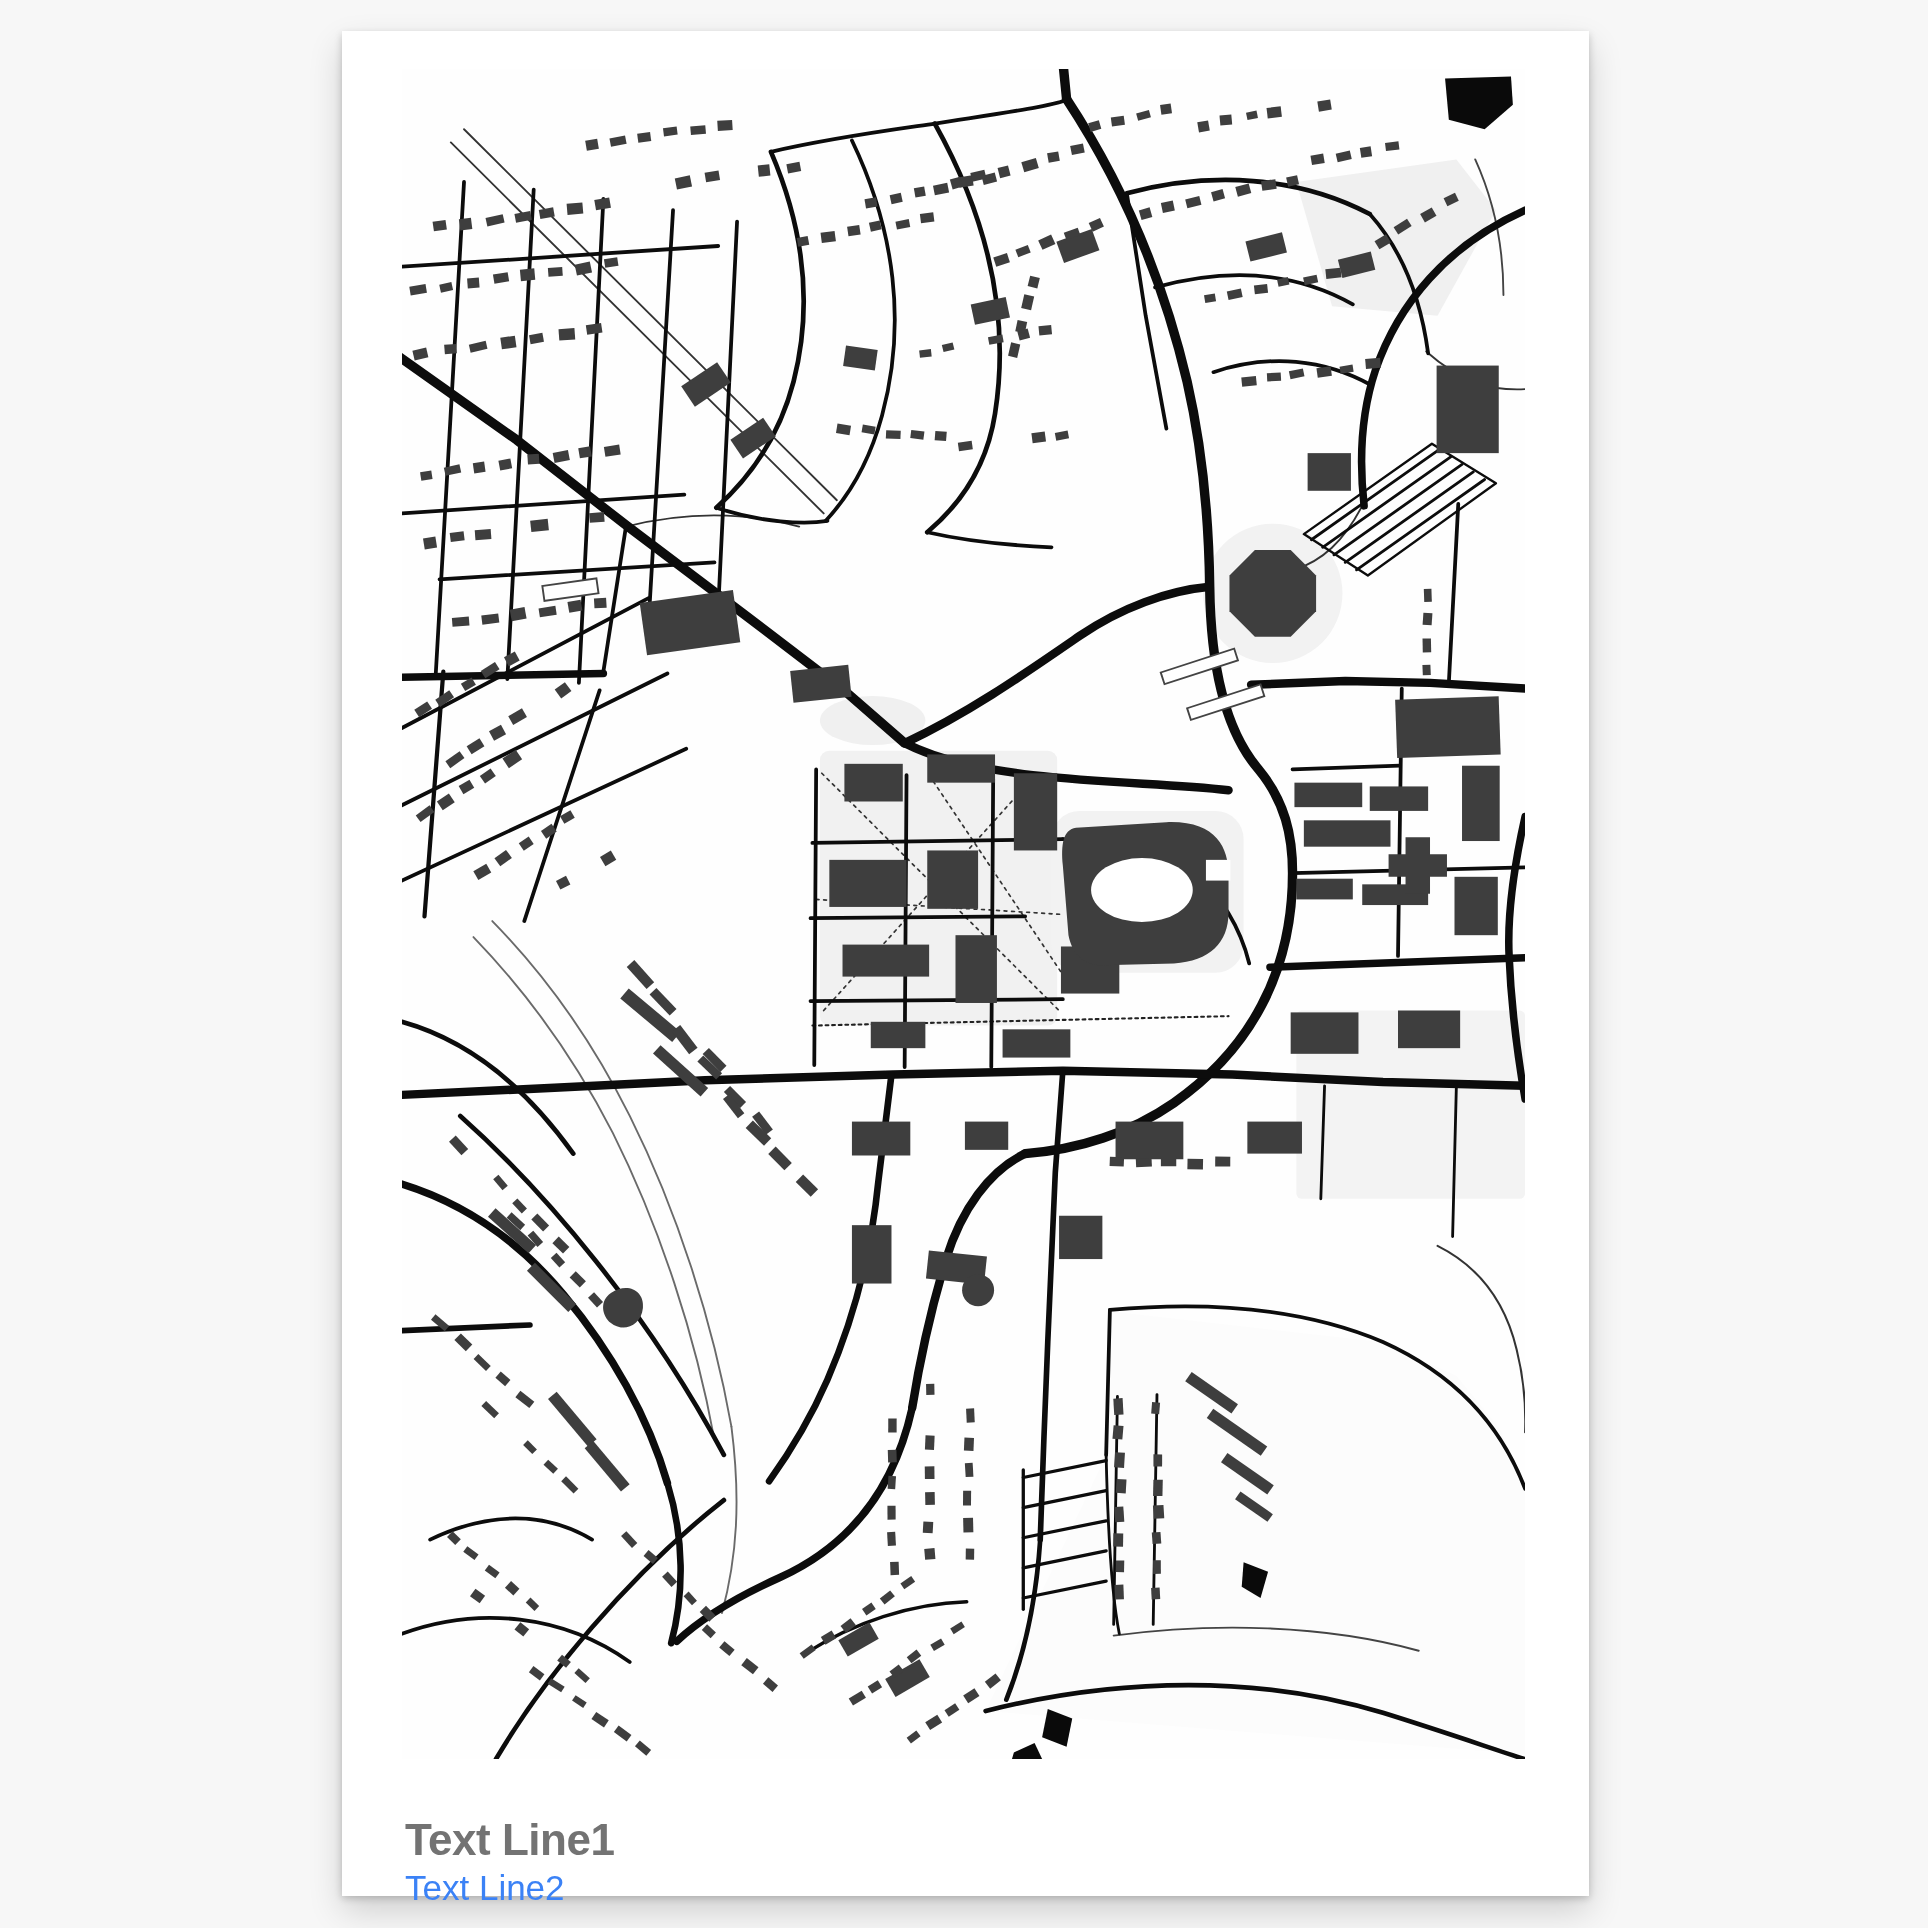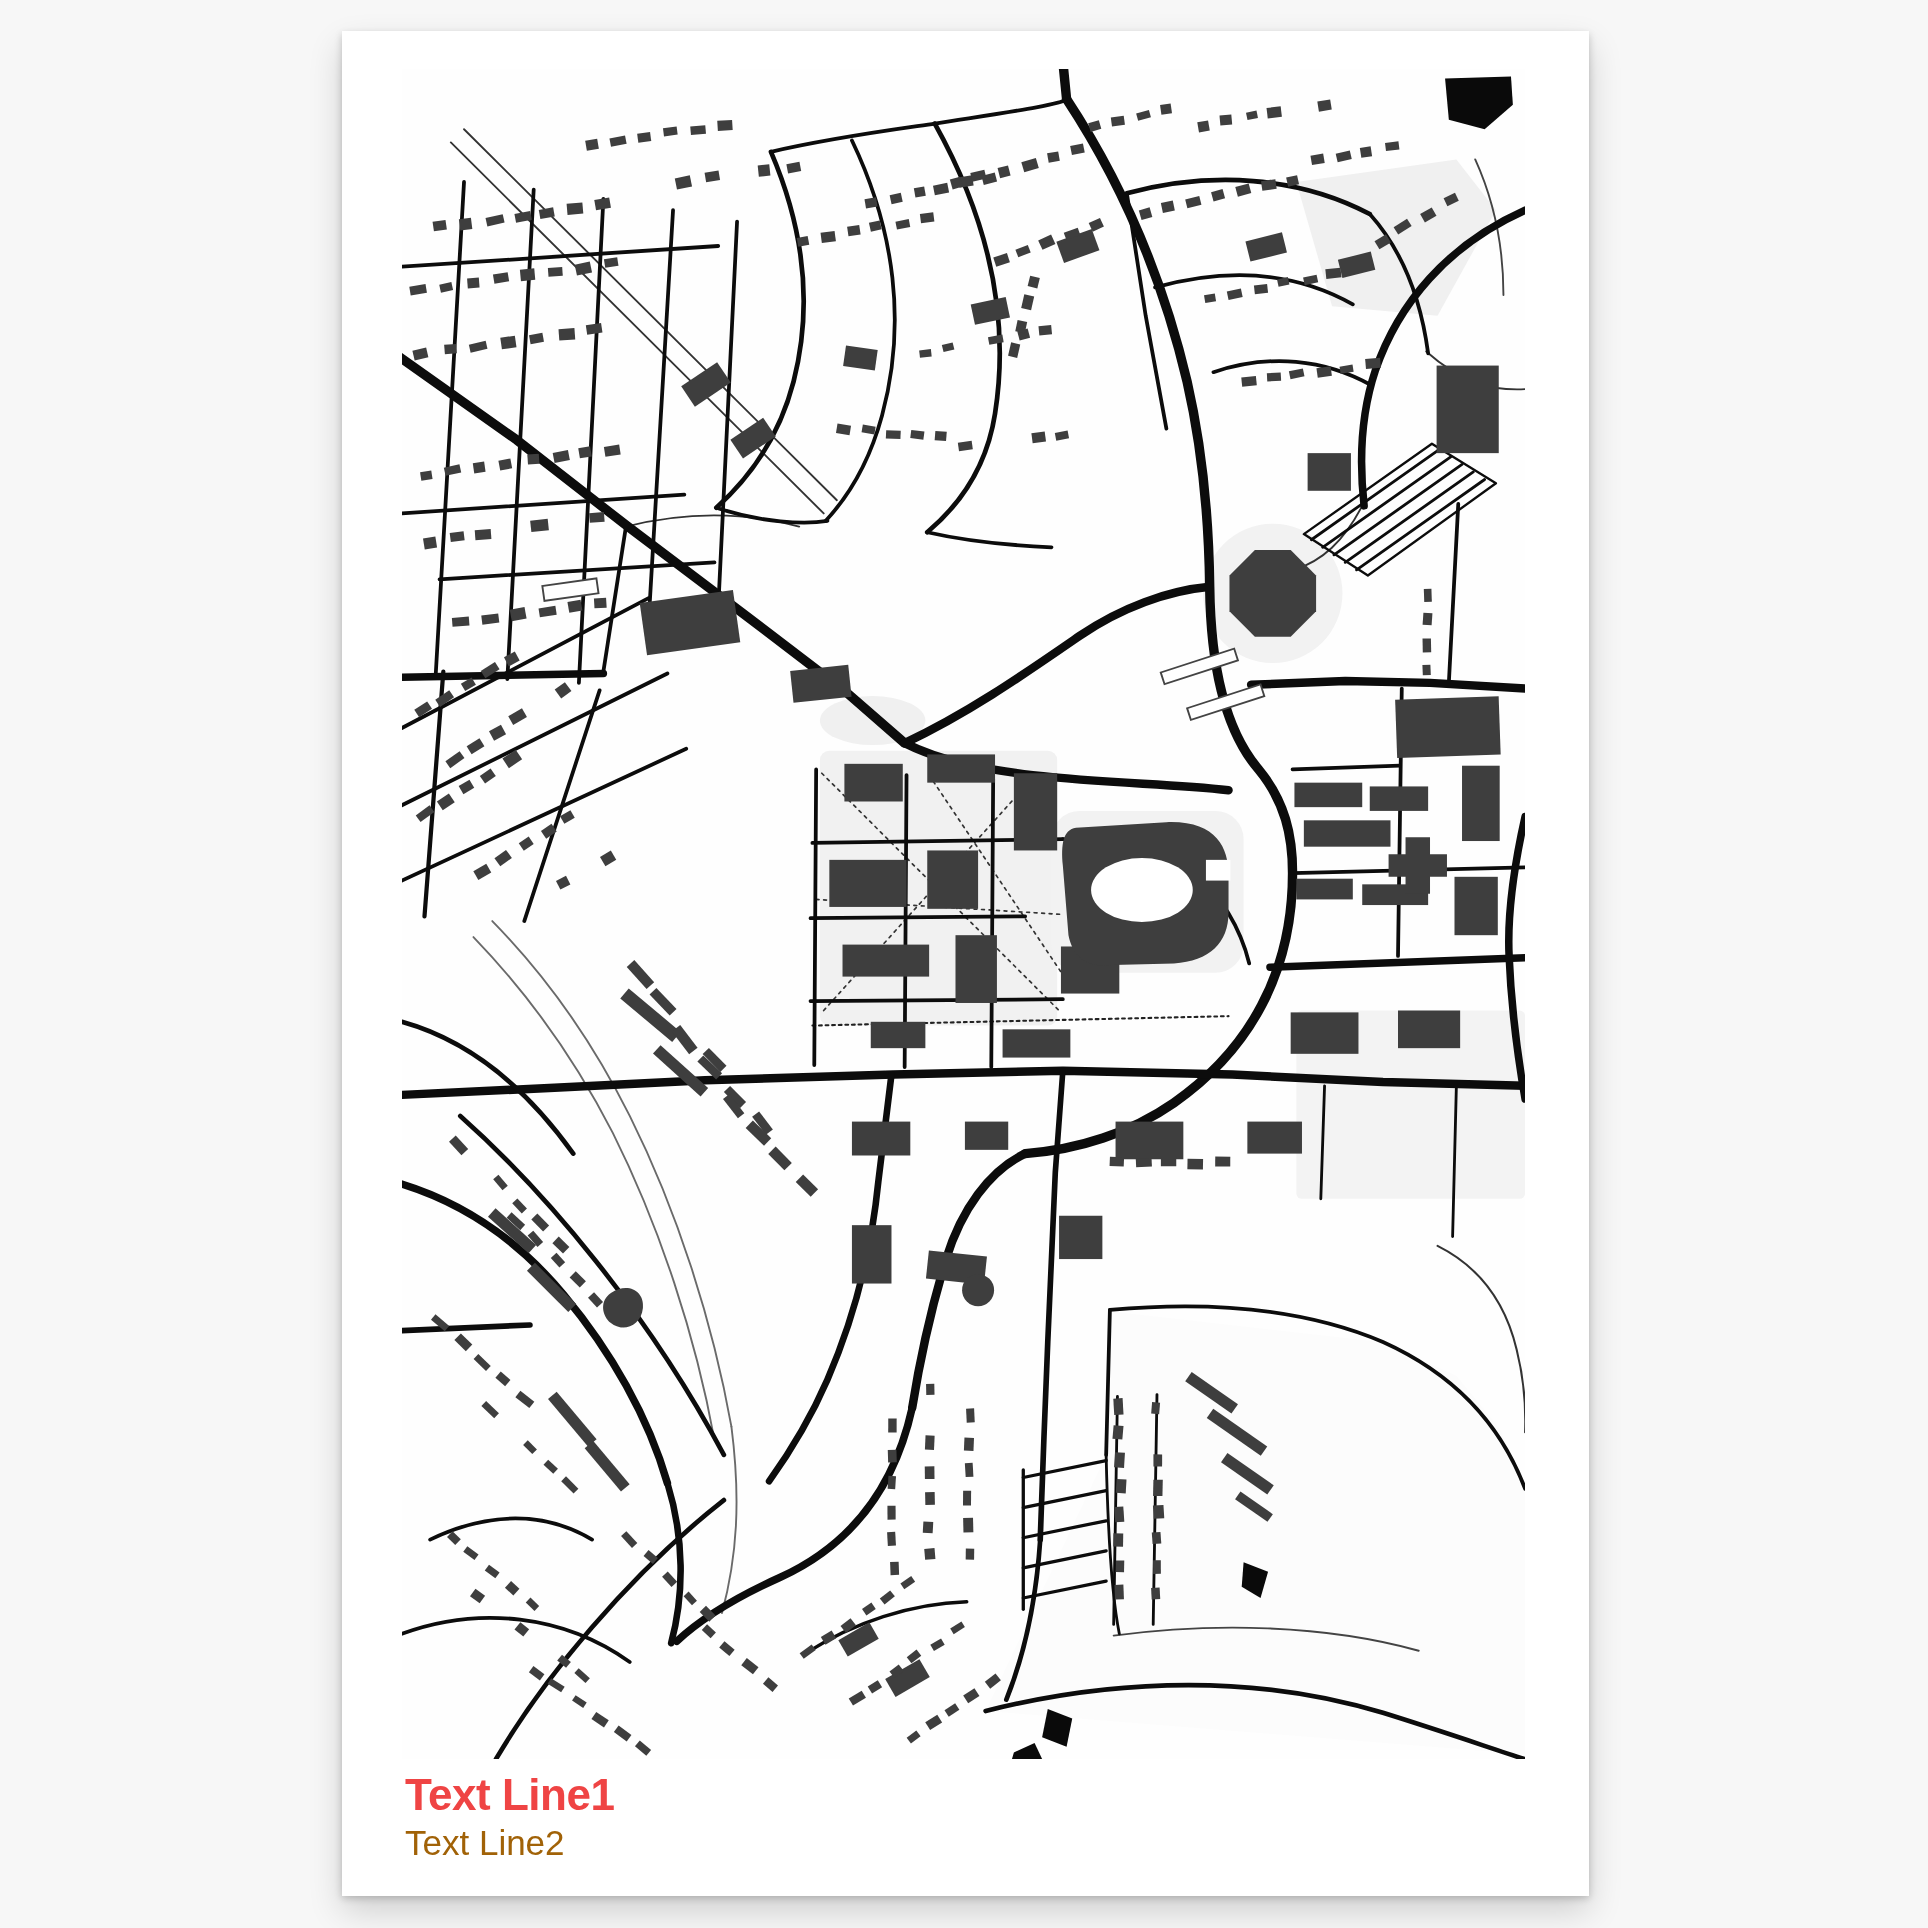--- a/index.html
+++ b/index.html
@@ -465,17 +465,17 @@
         <path d="M 1066,816 h 26 v 18 h 18 v 24 h -18 v 18 h -26 v -18 h -18 v -24 h 18 Z" fill="#3e3e3e"></path>
         <path d="M 222,1300 C 240,1288 258,1298 256,1316 C 254,1336 234,1342 222,1332 C 212,1324 210,1308 222,1300 Z" fill="#3e3e3e"></path>
         <path d="M 1108,10 L 1178,8 L 1180,38 L 1150,64 L 1112,54 Z" fill="#0a0a0a"></path>
         <path d="M 894,1586 L 920,1596 L 912,1624 L 892,1612 Z" fill="#0a0a0a"></path>
         <path d="M 686,1742 L 712,1752 L 706,1782 L 680,1772 Z" fill="#0a0a0a"></path>
         <path d="M 650,1788 L 672,1778 L 680,1795 L 648,1795 Z" fill="#0a0a0a"></path>
         <circle cx="612" cy="1297" r="17" fill="#3e3e3e"></circle>
       </svg>
   </div>
   <div class="caption">
-    <div class="line1" style="color: #ef4444;">Text Line1</div>
-    <div class="line2" style="color: #a16207;">Text Line2</div>
+    <div class="line1" style="color: #737373; margin-top: 45px;">Text Line1</div>
+    <div class="line2" style="color: #3b82f6;">Text Line2</div>
   </div>
 </div>
 
 
 </body></html>

